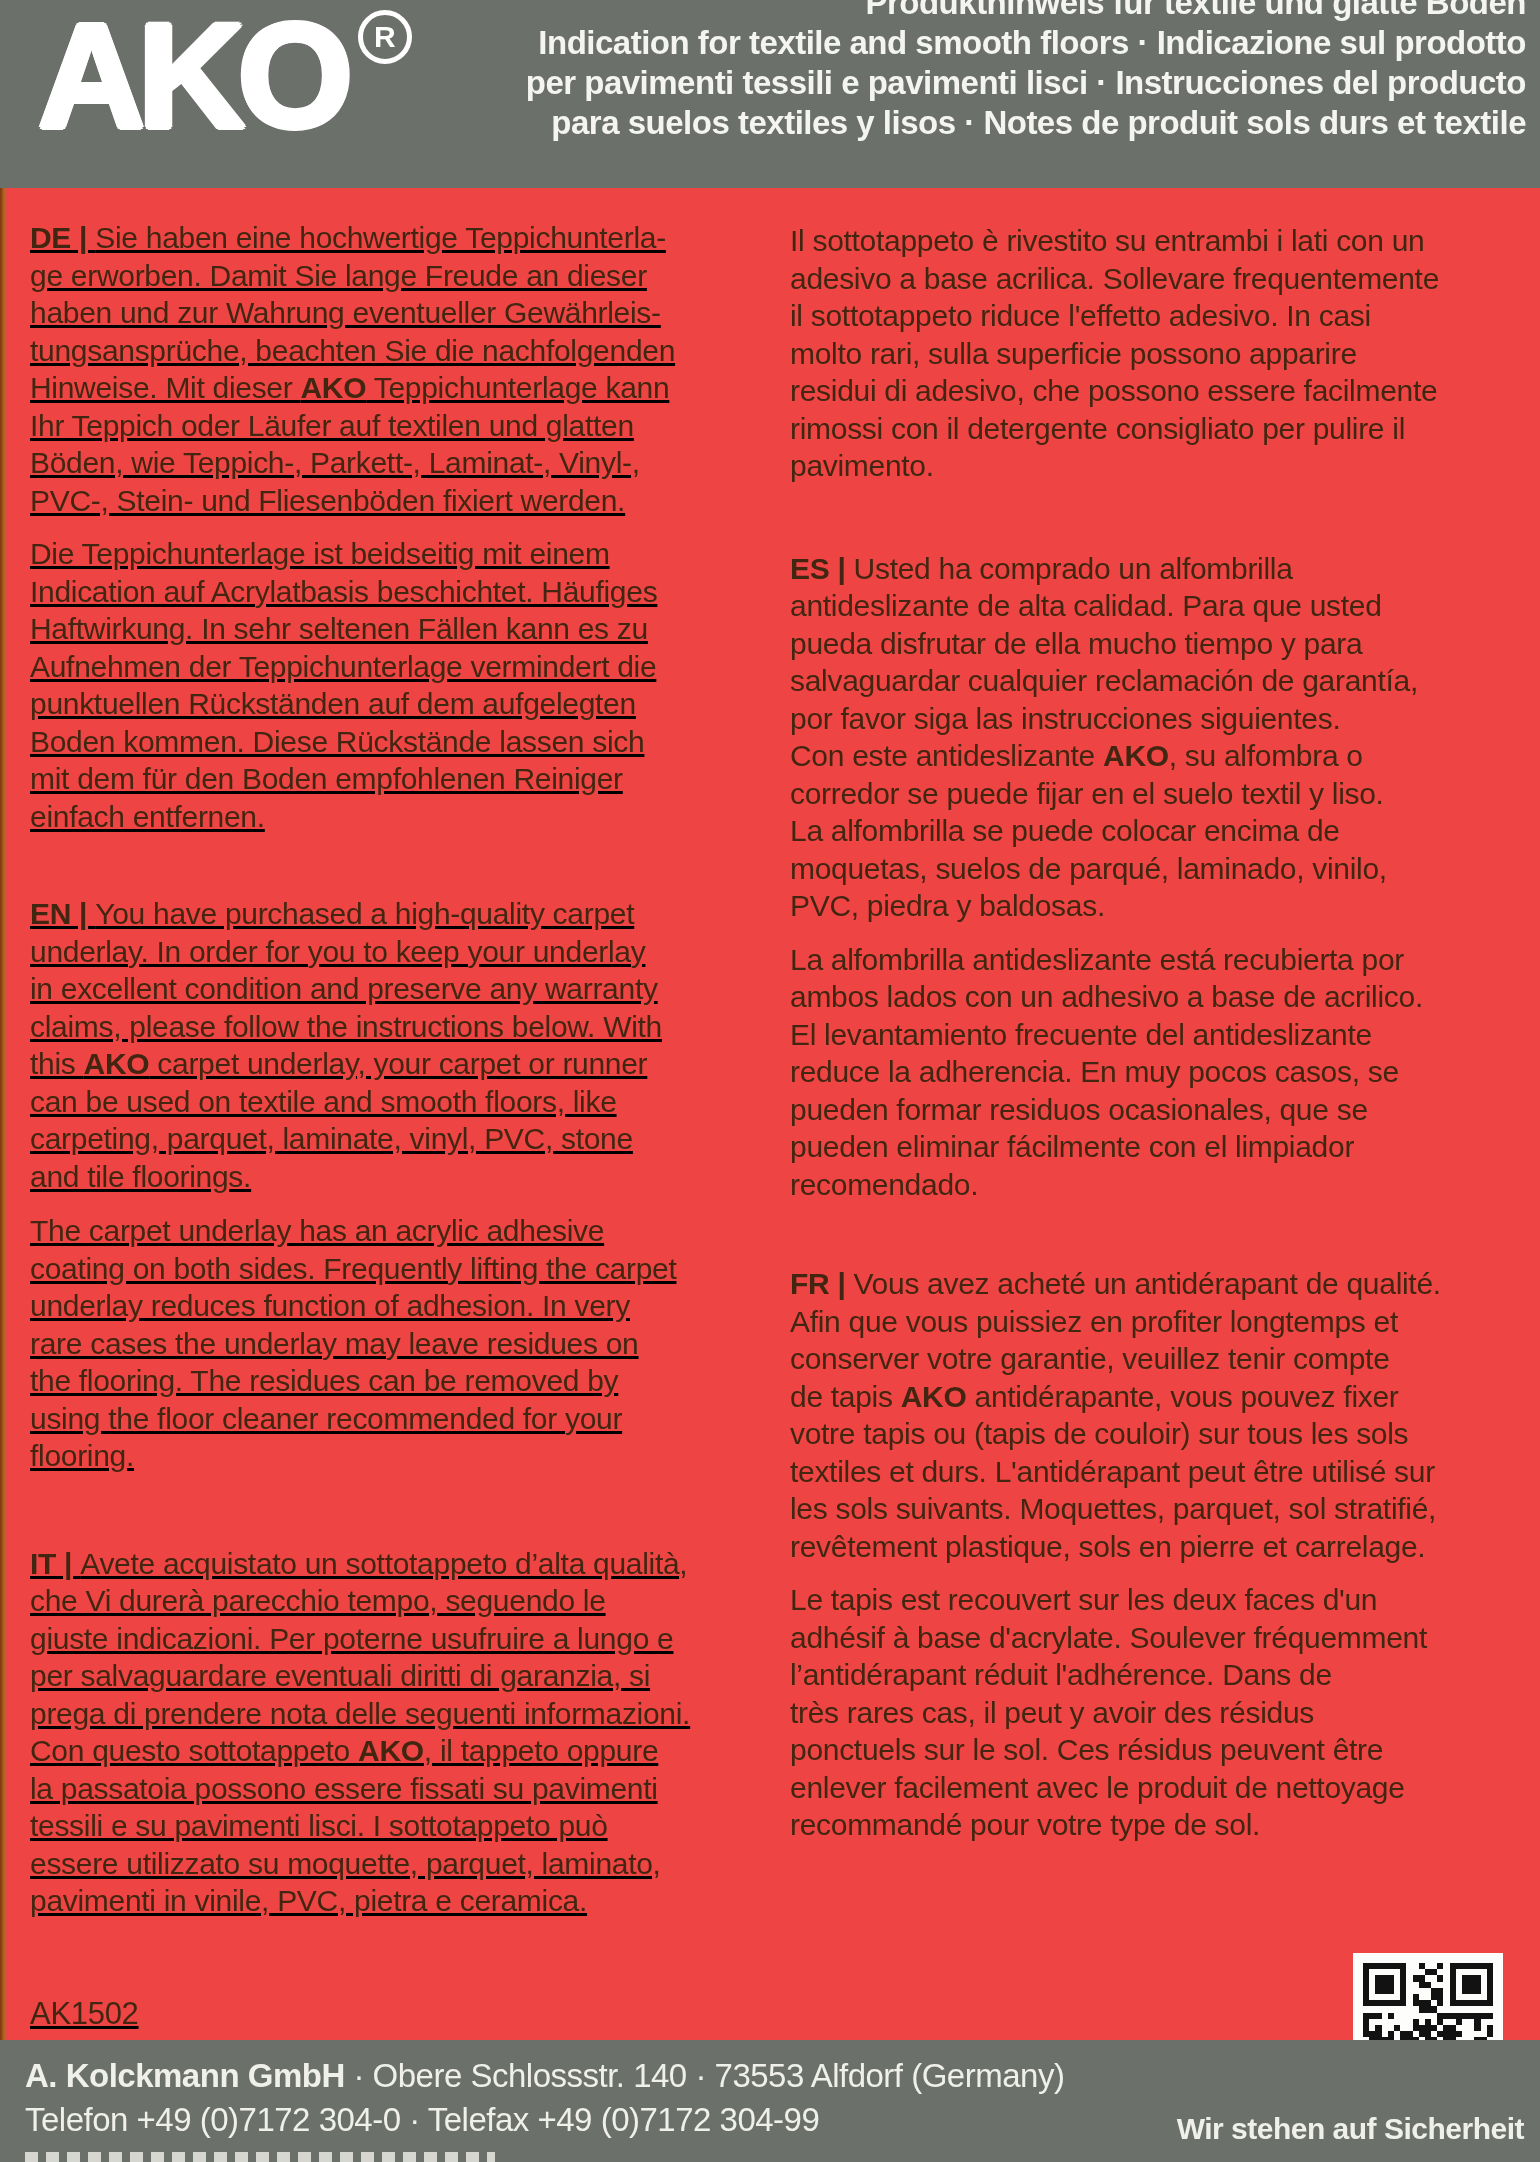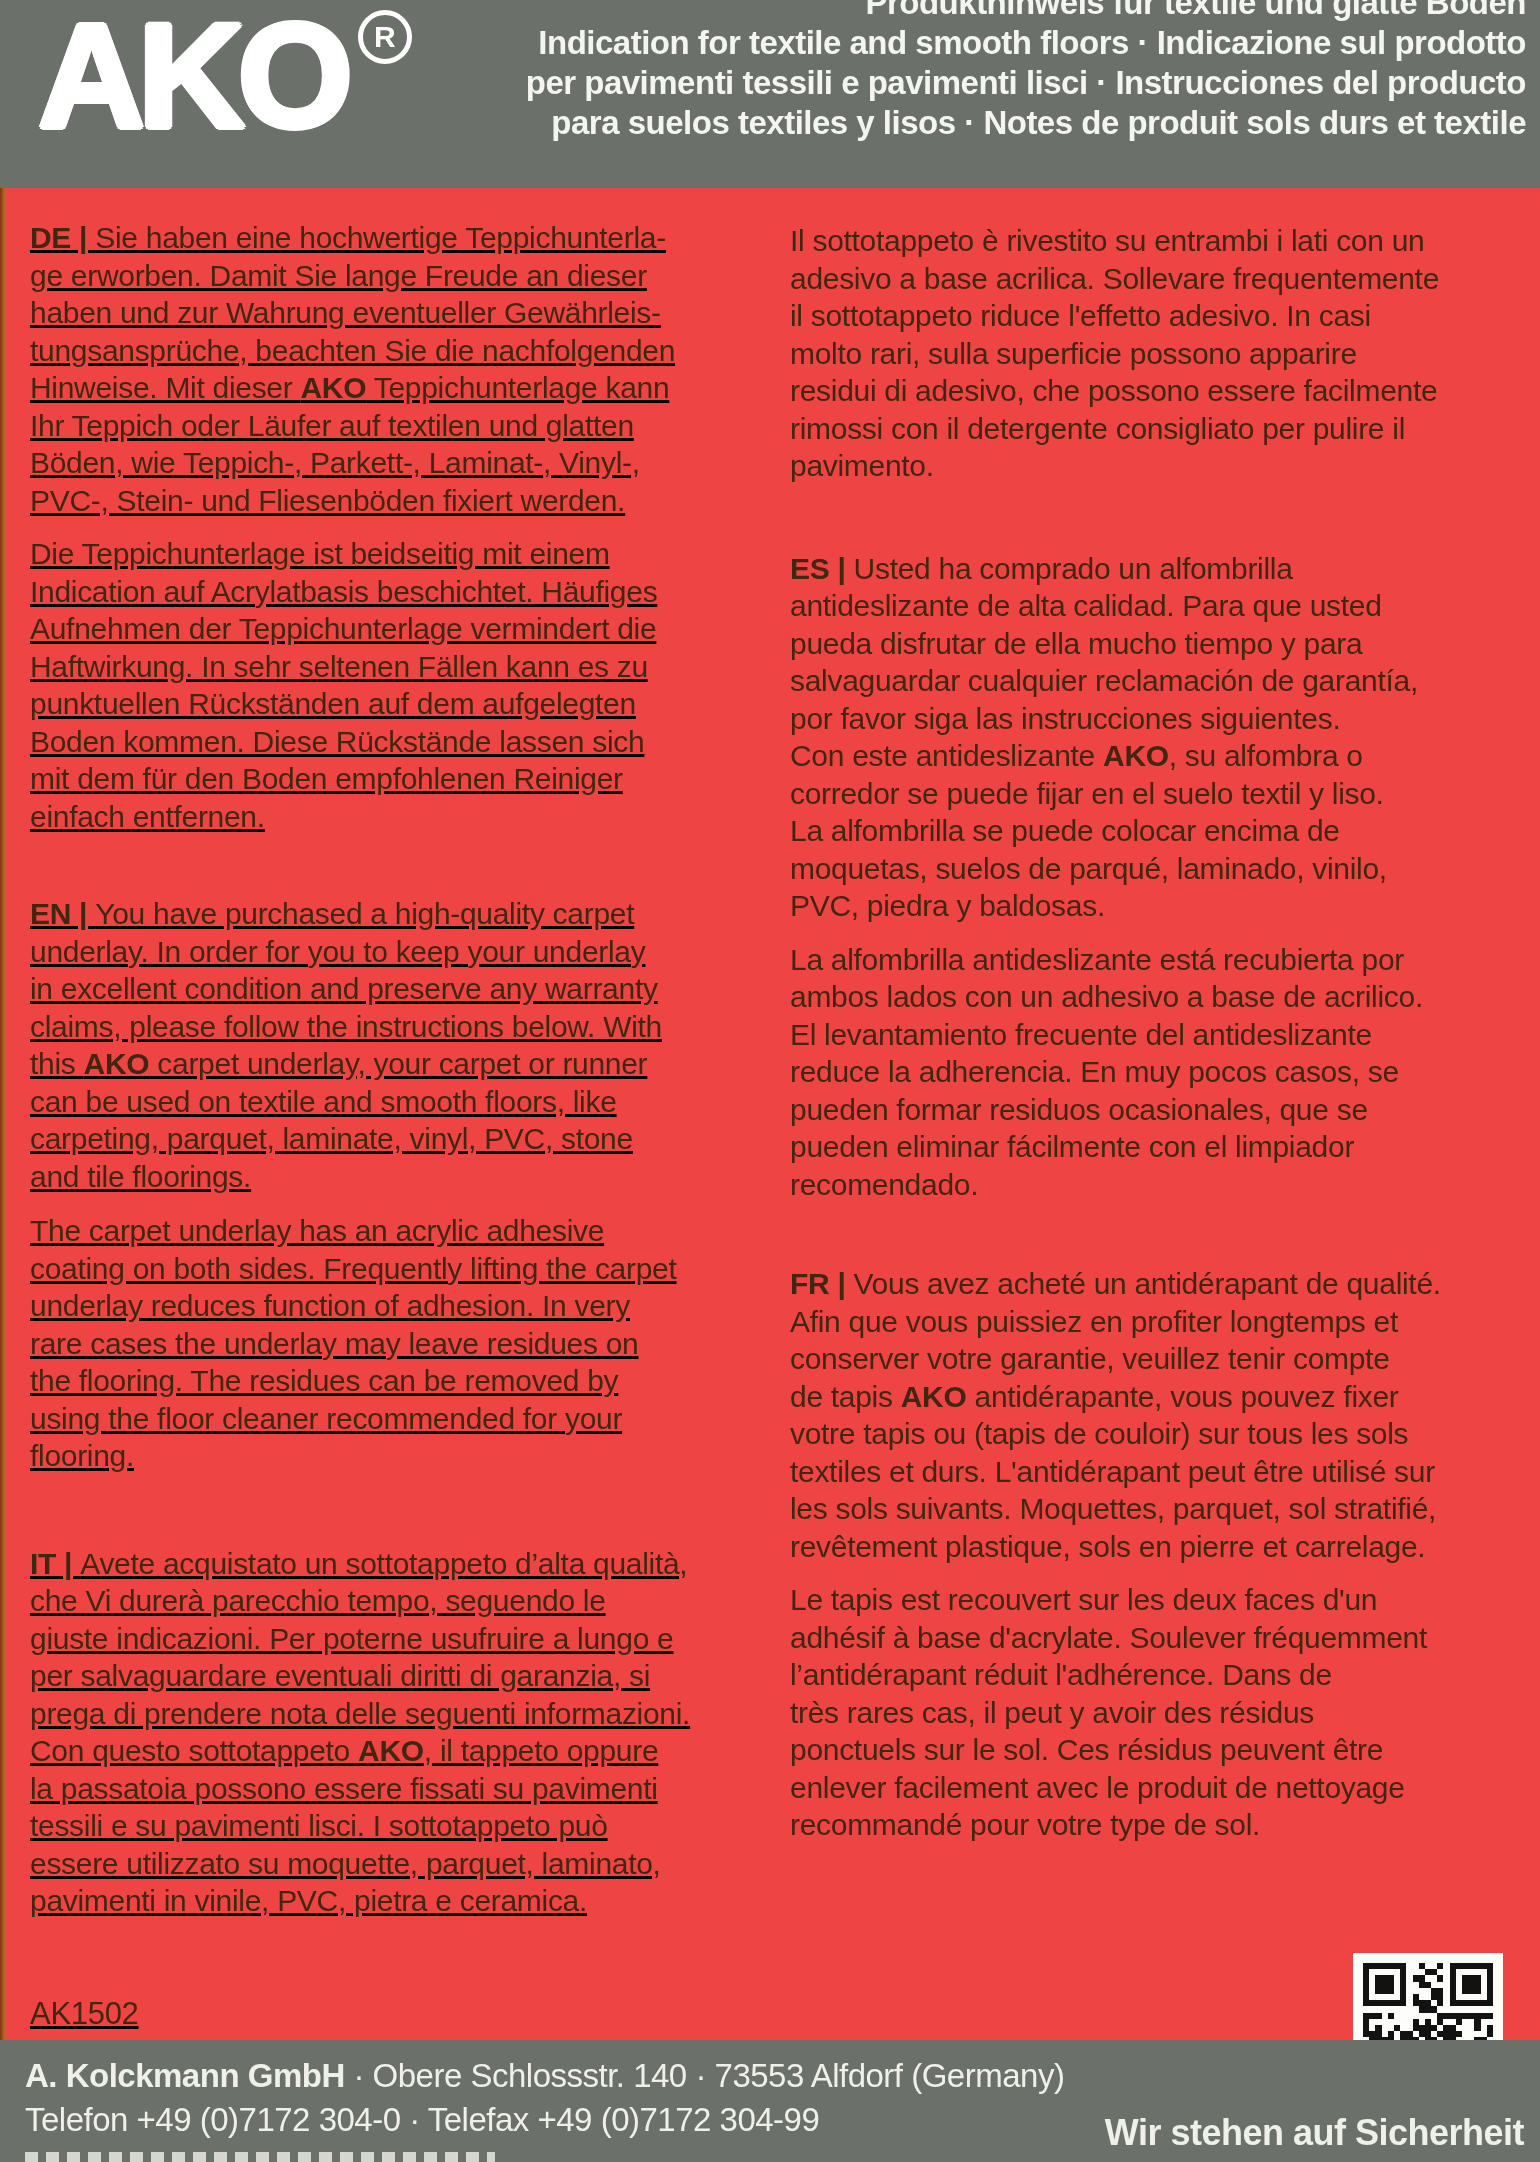--- a/index.html
+++ b/index.html
@@ -27,21 +27,21 @@
   .para .b, .b{font-weight:bold;}
   .code{font-size:31px;letter-spacing:-0.3px;color:#432611;}
   
   .qr{position:absolute;left:1353px;top:1953px;width:150px;height:150px;background:#fdfdfb;
       box-sizing:border-box;padding:10px;}
   .qr svg{display:block;width:100%;height:100%;}
   
   .ftr{position:absolute;left:0;top:2040px;width:100%;height:122px;background:#6c706a;}
   .ftr-text{position:absolute;left:25px;top:2054px;color:#eff0ea;font-size:33px;
         line-height:44px;letter-spacing:-0.5px;white-space:nowrap;}
-  .tagline{position:absolute;right:16px;top:2112px;color:#eff0ea;font-size:36px;
+  .tagline{position:absolute;right:16px;top:2112px;color:#eff0ea;font-size:30px;
         font-weight:bold;letter-spacing:-0.5px;white-space:nowrap;}
   .cutoff{position:absolute;left:25px;top:2152px;width:470px;height:10px;overflow:hidden;
         background:repeating-linear-gradient(90deg,rgba(240,240,234,.8) 0 13px,rgba(240,240,234,0) 13px 21px);}
 </style>
 </head>
 <body>
 
 <div class="page">
 
   <div class="hdr">
@@ -66,22 +66,22 @@
         <div><span>haben und zur Wahrung eventueller Gewährleis-</span></div>
         <div><span>tungsansprüche, beachten Sie die nachfolgenden</span></div>
         <div><span>Hinweise. Mit dieser </span><span class="b">AKO</span><span> Teppichunterlage kann</span></div>
         <div><span>Ihr Teppich oder Läufer auf textilen und glatten</span></div>
         <div><span>Böden, wie Teppich-, Parkett-, Laminat-, Vinyl-,</span></div>
         <div><span>PVC-, Stein- und Fliesenböden fixiert werden.</span></div>
       </div>
     <div class="para" style="margin-top:16px">
         <div><span>Die Teppichunterlage ist beidseitig mit einem</span></div>
         <div><span>Indication auf Acrylatbasis beschichtet. Häufiges</span></div>
+        <div><span>Haftwirkung. In sehr seltenen Fällen kann es zu</span></div>
         <div><span>Aufnehmen der Teppichunterlage vermindert die</span></div>
-        <div><span>Haftwirkung. In sehr seltenen Fällen kann es zu</span></div>
         <div><span>punktuellen Rückständen auf dem aufgelegten</span></div>
         <div><span>Boden kommen. Diese Rückstände lassen sich</span></div>
         <div><span>mit dem für den Boden empfohlenen Reiniger</span></div>
         <div><span>einfach entfernen.</span></div>
       </div>
     <div class="para" style="margin-top:60px">
         <div><span class="b">EN | </span><span>You have purchased a high-quality carpet</span></div>
         <div><span>underlay. In order for you to keep your underlay</span></div>
         <div><span>in excellent condition and preserve any warranty</span></div>
         <div><span>claims, please follow the instructions below. With</span></div>

